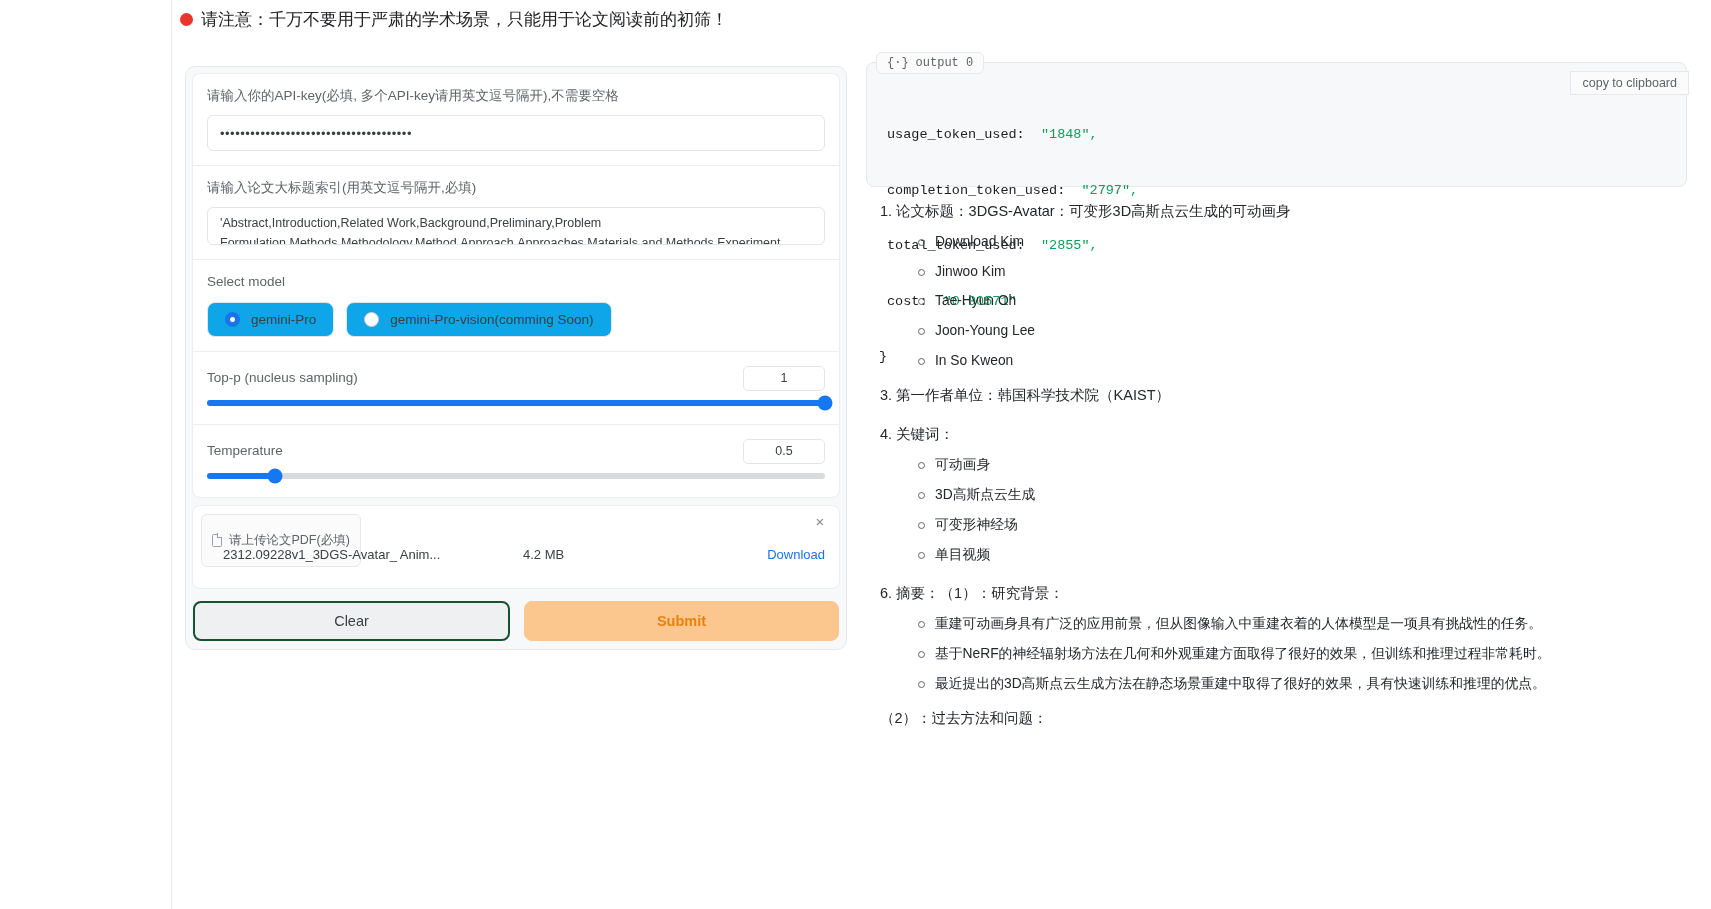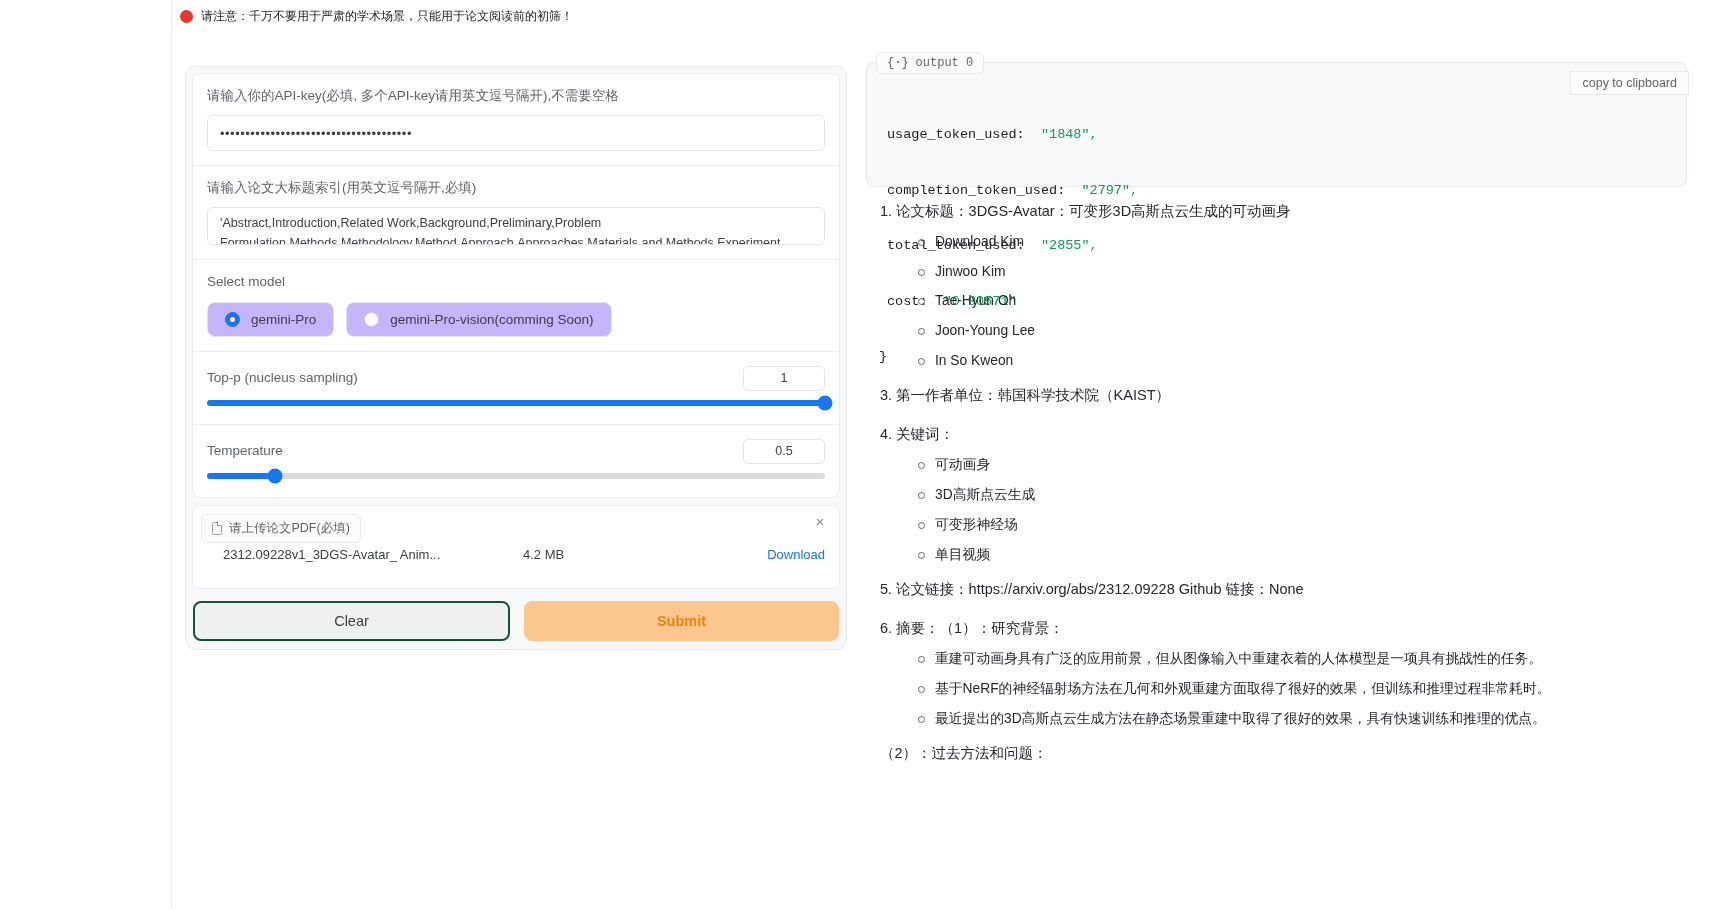--- a/index.html
+++ b/index.html
@@ -19,21 +19,21 @@
   .gutter-rule {
     position: absolute;
     left: 171px; top: 0; bottom: 0;
     width: 1px;
     background: #e8eaed;
   }
   .notice {
     position: absolute;
     left: 180px; top: 8px;
     display: flex; align-items: center; gap: 8px;
-    font-size: 12px;
+    font-size: 17px;
     color: #202124;
     white-space: nowrap;
   }
   .notice-dot {
     width: 13px; height: 13px;
     border-radius: 50%;
     background: #e8362a;
     display: inline-block;
     flex: none;
   }
@@ -88,21 +88,21 @@
     overflow: hidden;
     word-break: break-word;
   }
   .radio-row {
     display: flex; gap: 12px; margin-top: 2px;
   }
   .radio-pill {
     display: inline-flex; align-items: center; gap: 11px;
     border: 1px solid #e3e5e8;
     border-radius: 8px;
-    background: #c4b5fd;
+    background: #0ea5e9;
     padding: 9px 17px;
     font-size: 13.5px;
     color: #3c4043;
     cursor: pointer;
   }
   .radio-dot {
     width: 15px; height: 15px;
     border-radius: 50%;
     border: 1px solid #c8cbcf;
     background: #fff;
@@ -163,21 +163,21 @@
     position: relative;
     height: 84px;
   }
   .upload-tab {
     position: absolute;
     left: 8px; top: 8px;
     display: inline-flex; align-items: center; gap: 7px;
     border: 1px solid #e6e8eb;
     border-radius: 6px;
     background: #fbfbfc;
-    padding: 5px 10px;
+    padding: 17px 10px;
     font-size: 12.5px;
     color: #5f6368;
   }
   .doc-icon {
     width: 10px; height: 13px;
     border: 1.3px solid #9aa0a6;
     border-radius: 1.5px;
     position: relative;
     display: inline-block;
     flex: none;
@@ -432,21 +432,20 @@
       <p class="res-line">3. 第一作者单位：韩国科学技术院（KAIST）</p>
 
       <p class="res-line gap">4. 关键词：</p>
       <ul class="res-ul">
         <li>可动画身</li>
         <li>3D高斯点云生成</li>
         <li>可变形神经场</li>
         <li>单目视频</li>
       </ul>
 
-      <p class="res-line">5. 论文链接：https://arxiv.org/abs/2312.09228 Github 链接：None</p>
 
       <p class="res-line gap">6. 摘要：（1）：研究背景：</p>
       <ul class="res-ul tight">
         <li>重建可动画身具有广泛的应用前景，但从图像输入中重建衣着的人体模型是一项具有挑战性的任务。</li>
         <li>基于NeRF的神经辐射场方法在几何和外观重建方面取得了很好的效果，但训练和推理过程非常耗时。</li>
         <li>最近提出的3D高斯点云生成方法在静态场景重建中取得了很好的效果，具有快速训练和推理的优点。</li>
       </ul>
 
       <p class="res-line">（2）：过去方法和问题：</p>
 

